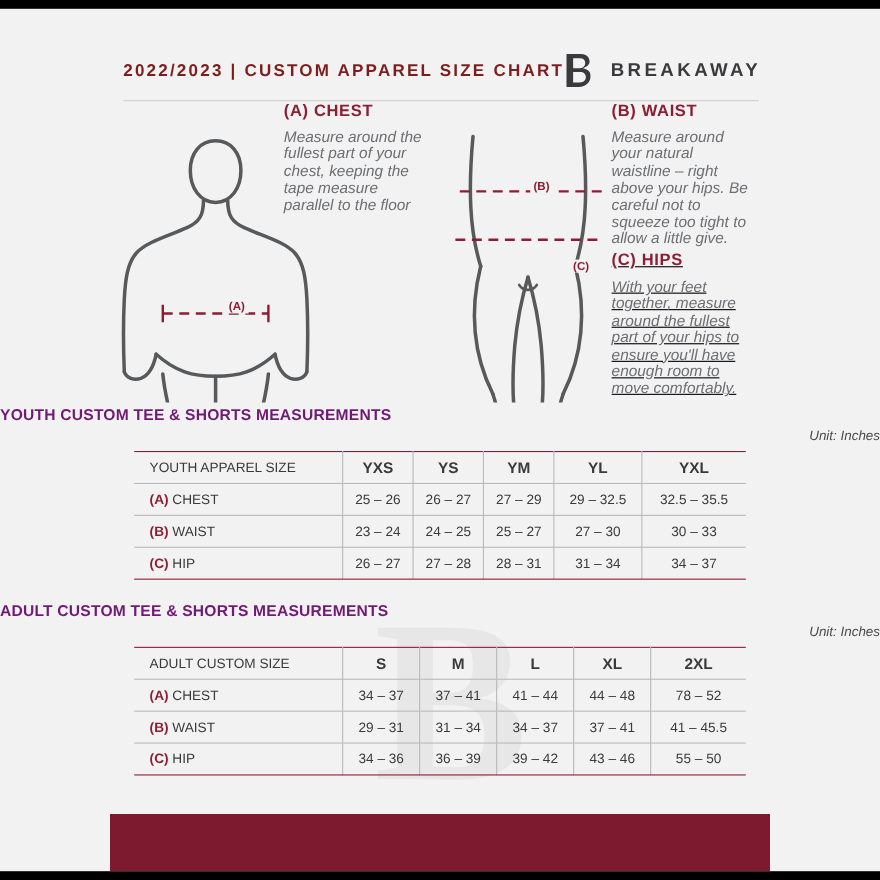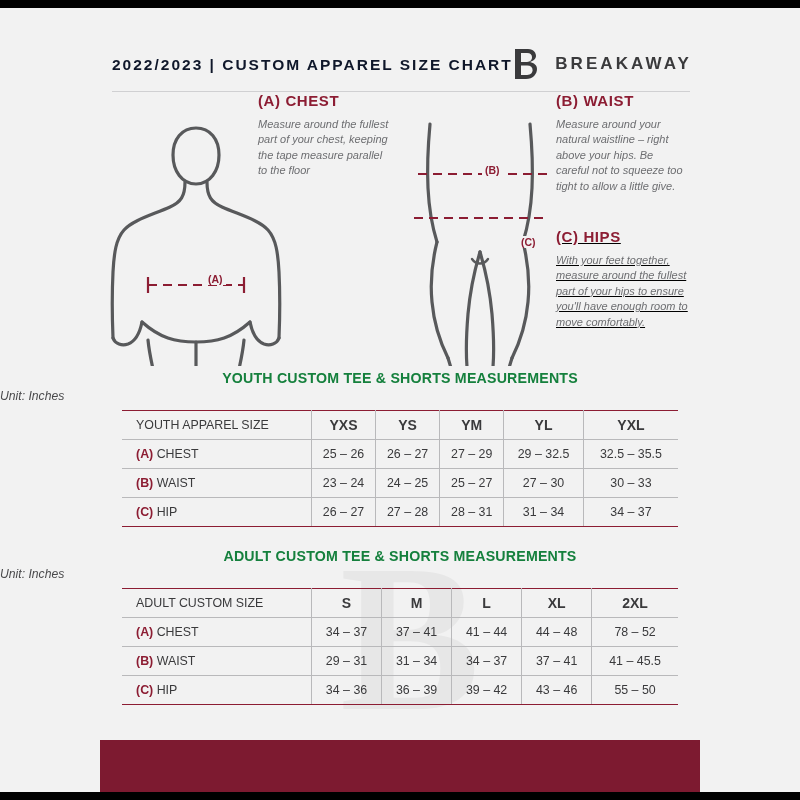--- a/index.html
+++ b/index.html
@@ -53,21 +53,21 @@
     height: 52px;
     z-index: 2;
   }
   .header-title {
     position: absolute;
     left: 112px;
     top: 30px;
     font-size: 15.5px;
     font-weight: 700;
     letter-spacing: 2.0px;
-    color: #0f172a;
+    color: #7f1d1d;
   }
   .brand-wrap {
     position: absolute;
     right: 108px;
     top: 22px;
     display: flex;
     align-items: center;
     gap: 18px;
   }
   .brand-mark {
@@ -98,21 +98,21 @@
     height: 290px;
     z-index: 2;
   }
   .callout-title {
     font-size: 15px;
     font-weight: 700;
     letter-spacing: 0.6px;
     color: #8c1d33;
   }
   .callout-body {
-    font-size: 11px;
+    font-size: 14px;
     font-style: italic;
     line-height: 15.4px;
     color: #6d6e71;
     width: 136px;
   }
   .co-a { position: absolute; left: 258px; top: 16px; }
   .co-a .callout-body { margin-top: 8px; width: 132px; }
   .co-b { position: absolute; left: 556px; top: 16px; }
   .co-b .callout-body { margin-top: 8px; width: 128px; }
   .co-c { position: absolute; left: 556px; top: 152px; text-decoration: underline; }
@@ -122,28 +122,27 @@
     position: absolute;
     font-size: 10.5px;
     font-weight: 700;
     color: #8c1d33;
     background: #f2f2f2;
     padding: 0 3px;
   }
   
   .tbl-block { position: absolute; left: 0; width: 800px; z-index: 2; }
   .tbl-title {
-    text-align: center;
     font-size: 14.2px;
     font-weight: 700;
     letter-spacing: 0.2px;
-    color: #15803d;
+    color: #701a75;
   }
   .tbl-sub {
-    text-align: left;
+    text-align: right;
     font-size: 12.2px;
     font-style: italic;
     color: #4a4a4c;
     margin-top: 3px;
     margin-bottom: 7px;
   }
   table.size {
     border-collapse: collapse;
     margin: 0 auto;
     width: 556px;

